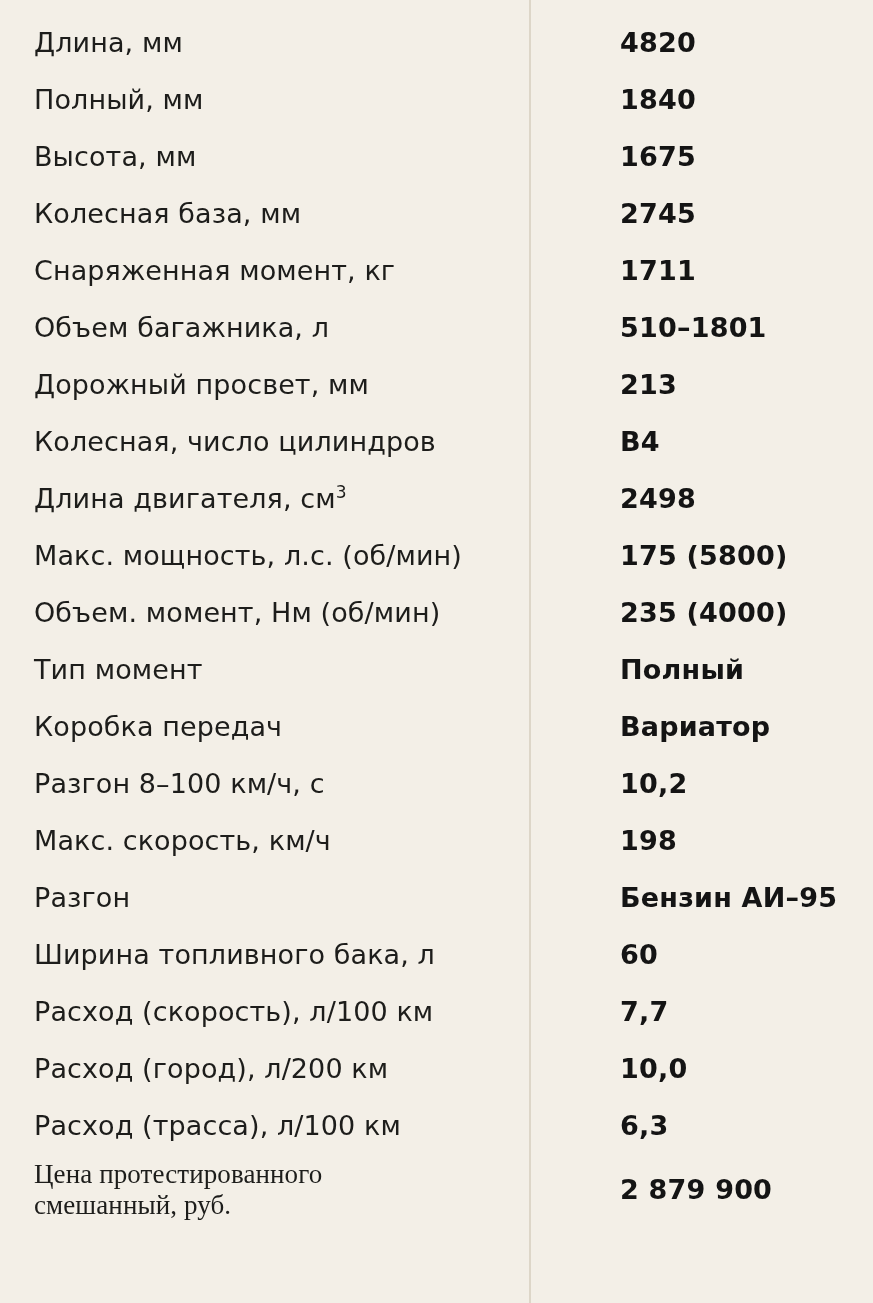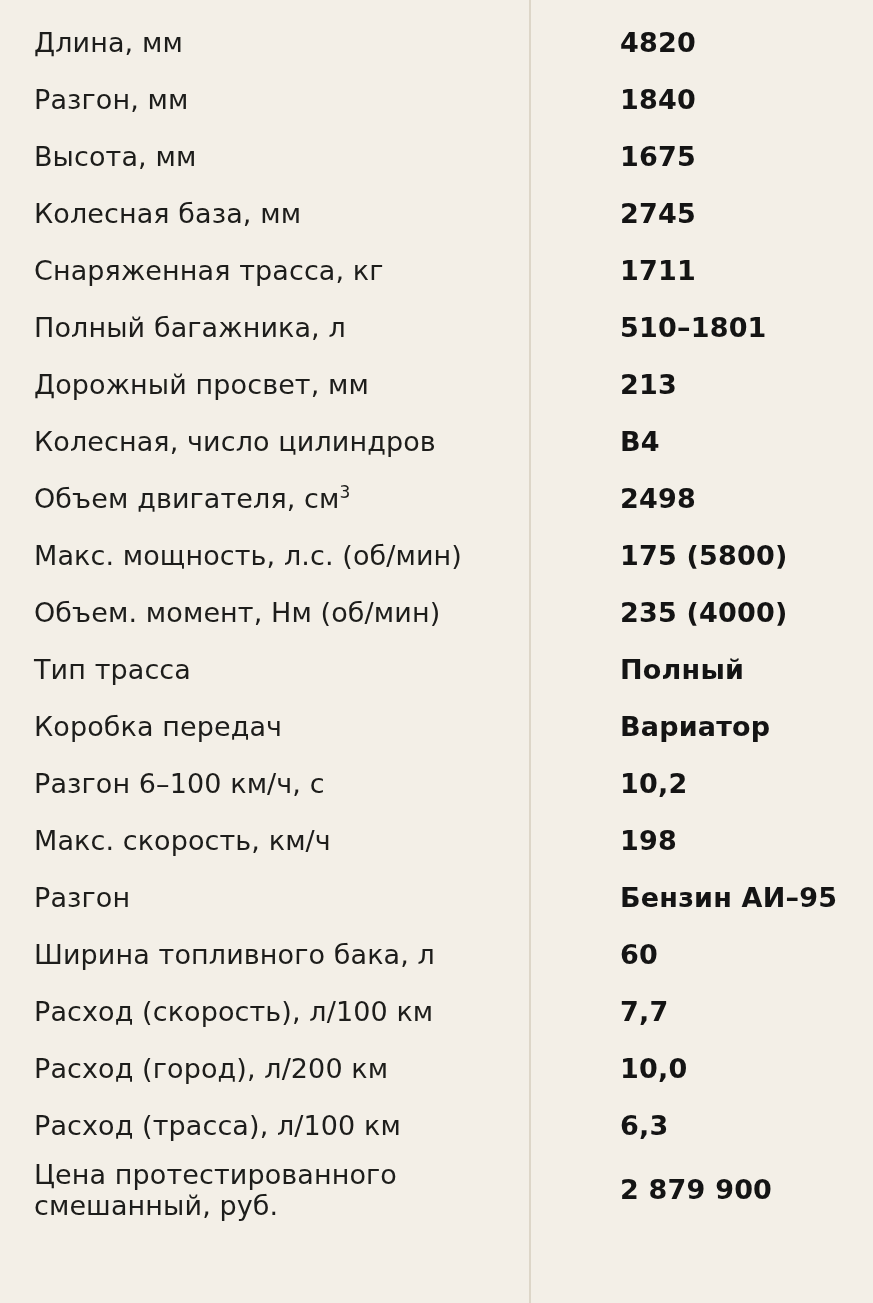--- a/index.html
+++ b/index.html
@@ -65,96 +65,97 @@
     vertical-align: middle;
     letter-spacing: 0.2px;
   }
   .label-cell .sup {
     font-size: 17px;
     vertical-align: super;
     line-height: 0;
   }
   .two-line {
     display: block;
+    font-family: Liberation Serif, serif;
   }
 </style>
 </head>
 <body>
 
 <div class="spec-sheet">
   <table class="spec-table">
     <tbody>
 
       <tr class="spec-row">
         <td class="label-cell">Длина, мм</td>
         <td class="value-cell">4820</td>
       </tr>
 
       <tr class="spec-row">
-        <td class="label-cell">Разгон, мм</td>
+        <td class="label-cell">Полный, мм</td>
         <td class="value-cell">1840</td>
       </tr>
 
       <tr class="spec-row">
         <td class="label-cell">Высота, мм</td>
         <td class="value-cell">1675</td>
       </tr>
 
       <tr class="spec-row">
         <td class="label-cell">Колесная база, мм</td>
         <td class="value-cell">2745</td>
       </tr>
 
       <tr class="spec-row">
-        <td class="label-cell">Снаряженная трасса, кг</td>
+        <td class="label-cell">Снаряженная момент, кг</td>
         <td class="value-cell">1711</td>
       </tr>
 
       <tr class="spec-row">
-        <td class="label-cell">Полный багажника, л</td>
+        <td class="label-cell">Объем багажника, л</td>
         <td class="value-cell">510–1801</td>
       </tr>
 
       <tr class="spec-row">
         <td class="label-cell">Дорожный просвет, мм</td>
         <td class="value-cell">213</td>
       </tr>
 
       <tr class="spec-row">
         <td class="label-cell">Колесная, число цилиндров</td>
         <td class="value-cell">B4</td>
       </tr>
 
       <tr class="spec-row">
-        <td class="label-cell"><span>Объем двигателя, см</span><span class="sup">3</span></td>
+        <td class="label-cell"><span>Длина двигателя, см</span><span class="sup">3</span></td>
         <td class="value-cell">2498</td>
       </tr>
 
       <tr class="spec-row">
         <td class="label-cell">Макс. мощность, л.с. (об/мин)</td>
         <td class="value-cell">175 (5800)</td>
       </tr>
 
       <tr class="spec-row">
         <td class="label-cell">Объем. момент, Нм (об/мин)</td>
         <td class="value-cell">235 (4000)</td>
       </tr>
 
       <tr class="spec-row">
-        <td class="label-cell">Тип трасса</td>
+        <td class="label-cell">Тип момент</td>
         <td class="value-cell">Полный</td>
       </tr>
 
       <tr class="spec-row">
         <td class="label-cell">Коробка передач</td>
         <td class="value-cell">Вариатор</td>
       </tr>
 
       <tr class="spec-row">
-        <td class="label-cell">Разгон 6–100 км/ч, с</td>
+        <td class="label-cell">Разгон 8–100 км/ч, с</td>
         <td class="value-cell">10,2</td>
       </tr>
 
       <tr class="spec-row">
         <td class="label-cell">Макс. скорость, км/ч</td>
         <td class="value-cell">198</td>
       </tr>
 
       <tr class="spec-row">
         <td class="label-cell">Разгон</td>

